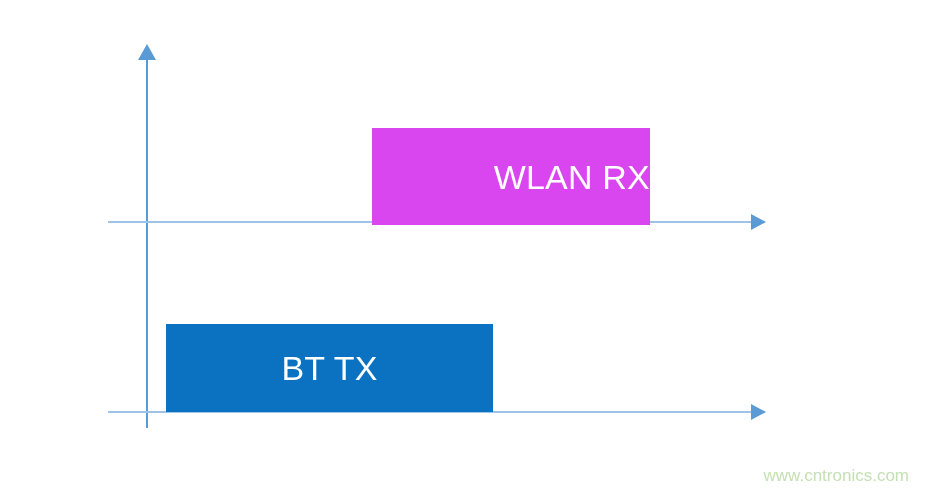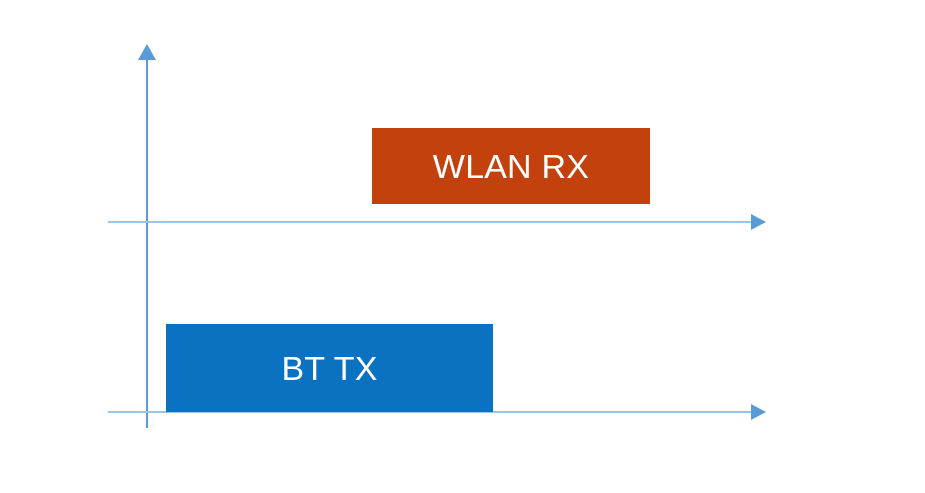--- a/index.html
+++ b/index.html
@@ -85,22 +85,23 @@
     font-size: 34px;
     font-weight: 400;
     letter-spacing: 0.2px;
     line-height: 1;
     white-space: nowrap;
   }
   #block-wlan-rx {
     left: 372px;
     top: 128px;
     width: 278px;
-    height: 76px;
-    background: #c2410c;
+    height: 97px;
+    background: #d946ef;
+    justify-content: flex-end;
   }
   #block-bt-tx {
     left: 166px;
     top: 324px;
     width: 327px;
     height: 88px;
     background: #0a72c0;
     text-align: center;
   }
 
@@ -146,14 +147,15 @@
 
   <div class="block" id="block-wlan-rx">
     <span>WLAN RX</span>
   </div>
 
   <div class="block" id="block-bt-tx">
     <span>BT TX</span>
   </div>
 
 
+  <div id="watermark">www.cntronics.com</div>
 
 </div>
 
 </body></html>

